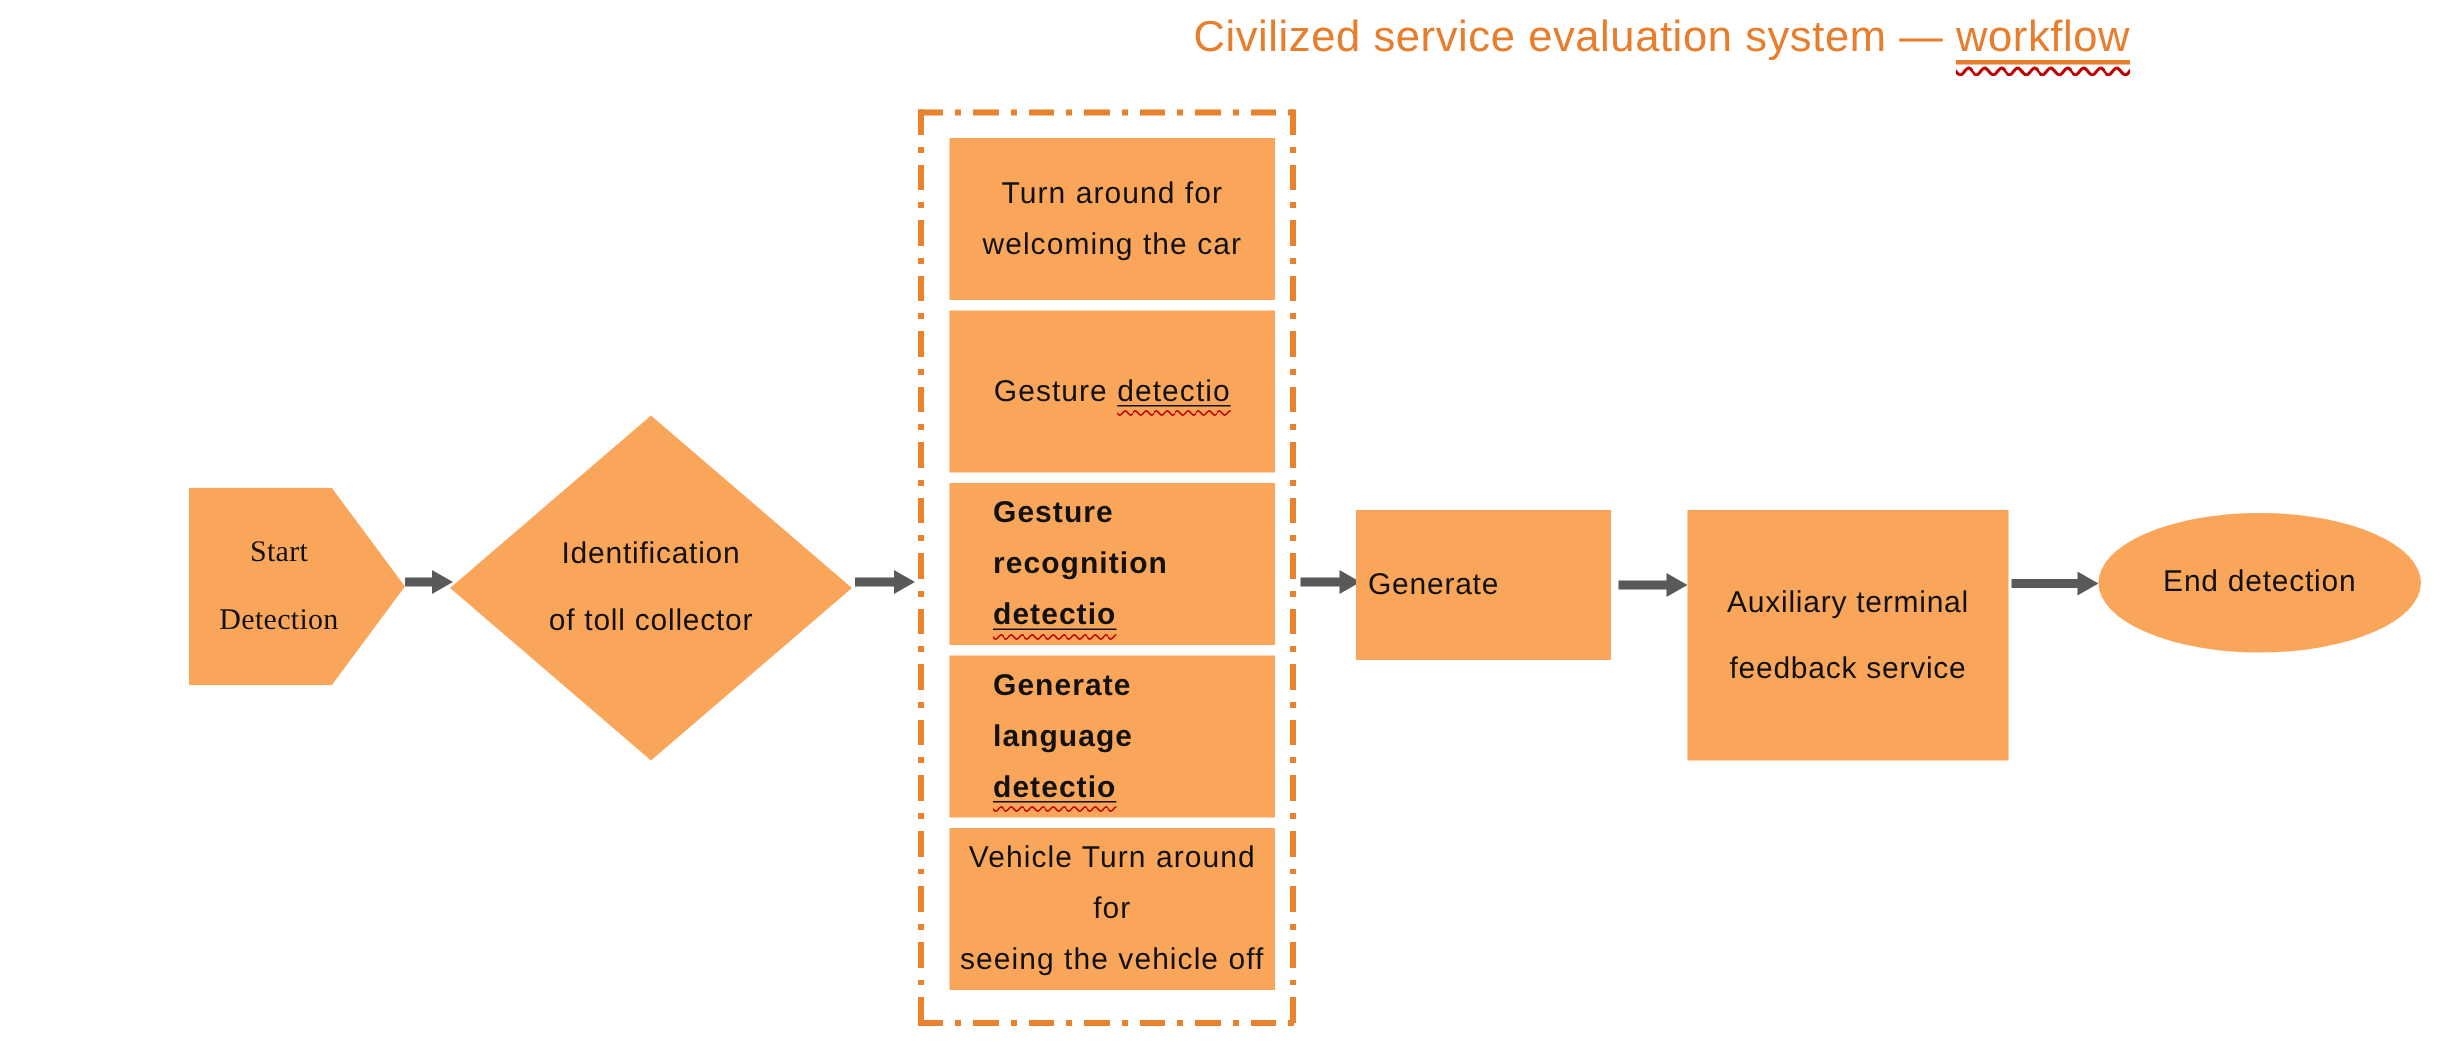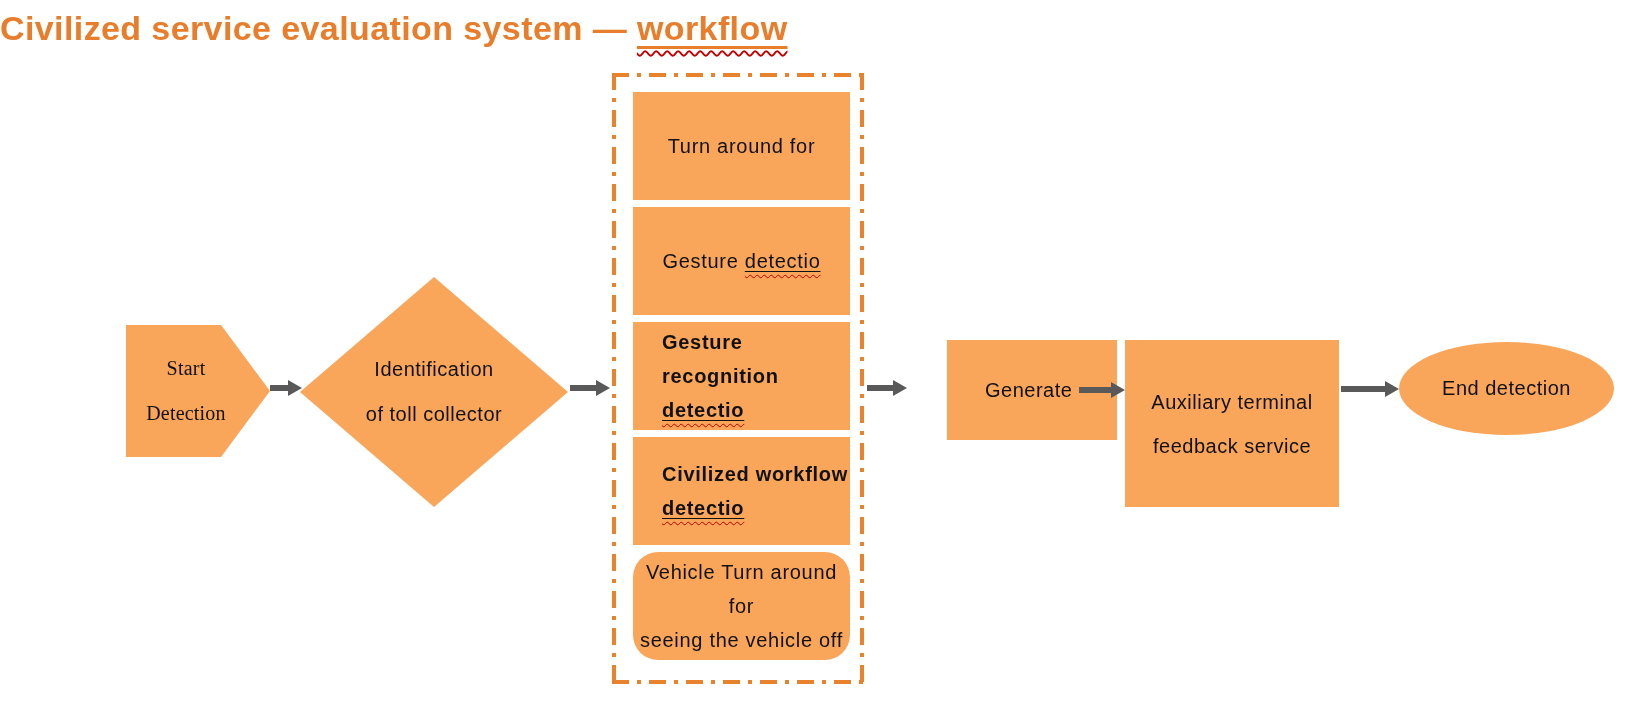--- a/index.html
+++ b/index.html
@@ -2,22 +2,22 @@
 <html><head>
 <meta charset="utf-8">
 <style>
   html, body { margin:0; padding:0; }
   body {
     width:1638px; height:706px; background:#ffffff; position:relative;
     font-family:"Liberation Sans", sans-serif; overflow:hidden;
     --fill:#F9A65B; --orange:#E87D2B; --dash:#E8822C; --arrow:#595959; --red:#C00000; --ink:#111111;
   }
   .title {
-    position:absolute; left:0; top:9px; width:1420px; text-align:left;
-    font-size:34px; font-weight:bold; color:var(--orange); letter-spacing:0.4px;
+    position:absolute; left:0; top:9px; width:1420px; text-align:right;
+    font-size:29px; font-weight:normal; color:var(--orange); letter-spacing:0.4px;
     white-space:pre-wrap;
   }
   .title .wavy { text-decoration-line:underline; text-decoration-style:wavy; text-decoration-color:var(--red); text-decoration-thickness:2px; text-underline-offset:10px; }
   .title .wavy .u { text-decoration-line:underline; text-decoration-style:solid; text-decoration-color:var(--orange); text-decoration-thickness:3px; text-underline-offset:6px; }
 
   .shape {
     position:absolute; background:var(--fill); color:var(--ink);
     display:flex; flex-direction:column; justify-content:center;
     font-size:20px; letter-spacing:0.5px;
   }
@@ -37,21 +37,21 @@
 
   
   .dash-h, .dash-v { position:absolute; }
   .dash-h { height:4px; background:repeating-linear-gradient(to right, var(--dash) 0 17px, transparent 17px 25px, var(--dash) 25px 29px, transparent 29px 37px); }
   .dash-v { width:4px;  background:repeating-linear-gradient(to bottom, var(--dash) 0 17px, transparent 17px 25px, var(--dash) 25px 29px, transparent 29px 37px); }
 
   .step { left:633px; width:217px; height:108px; text-align:center; line-height:34px; letter-spacing:0.7px; box-sizing:border-box; }
   .step.left { text-align:left; padding-left:29px;font-weight:bold; }
   .step .wide { word-spacing:5px; }
 
-  .generate { left:947px; top:340px; width:170px; height:100px; text-align:left; padding-left:38px; box-sizing:border-box; line-height:45px; }
+  .generate { left:904px; top:340px; width:170px; height:100px; text-align:left; padding-left:8px; box-sizing:border-box; line-height:45px; }
   .aux { left:1125px; top:340px; width:214px; height:167px; text-align:center; line-height:44px; }
   .end { left:1399px; top:342px; width:215px; height:93px; border-radius:50%; text-align:center; }
 
   .spell { text-decoration-line:underline; text-decoration-style:wavy; text-decoration-color:var(--red); text-decoration-thickness:1px; text-underline-offset:6px; }
   .spell .u { text-decoration-line:underline; text-decoration-style:solid; text-decoration-color:var(--ink); text-decoration-thickness:1px; text-underline-offset:3px; }
 
   .arrow { position:absolute; height:16px; }
   .arrow .shaft { position:absolute; left:0; right:11px; top:5px; height:6px; background:var(--arrow); }
   .arrow .head  { position:absolute; right:0; top:0; width:0; height:0;
                   border-top:8px solid transparent; border-bottom:8px solid transparent;
@@ -84,37 +84,38 @@
     <div class="head"></div>
   </div>
 
   <div class="dash-h" style="left:612px; top:73px;  width:252px;"></div>
   <div class="dash-h" style="left:612px; top:680px; width:252px;"></div>
   <div class="dash-v" style="left:612px; top:73px;  height:611px;"></div>
   <div class="dash-v" style="left:860px; top:73px;  height:611px;"></div>
 
   <div class="shape step" style="top:92px;">
     <div class="line">Turn around for</div>
+    <div class="line">welcoming the car</div>
   </div>
 
   <div class="shape step" style="top:207px;">
     <div class="line"><span>Gesture </span><span class="spell"><span class="u">detectio</span></span></div>
   </div>
 
   <div class="shape step left" style="top:322px;">
     <div class="line wide">Gesture  recognition</div>
     <div class="line"><span class="spell"><span class="u">detectio</span></span></div>
   </div>
 
   <div class="shape step left" style="top:437px;">
-    <div class="line">Civilized workflow</div>
+    <div class="line">Generate language</div>
     <div class="line"><span class="spell"><span class="u">detectio</span></span></div>
   </div>
 
-  <div class="shape step" style="top:552px;border-radius:25px;">
+  <div class="shape step" style="top:552px;">
     <div class="line">Vehicle Turn around for</div>
     <div class="line">seeing the vehicle off</div>
   </div>
 
   <div class="arrow" style="left:867px; top:380px; width:40px;">
     <div class="shaft"></div>
     <div class="head"></div>
   </div>
 
   <div class="shape generate">

